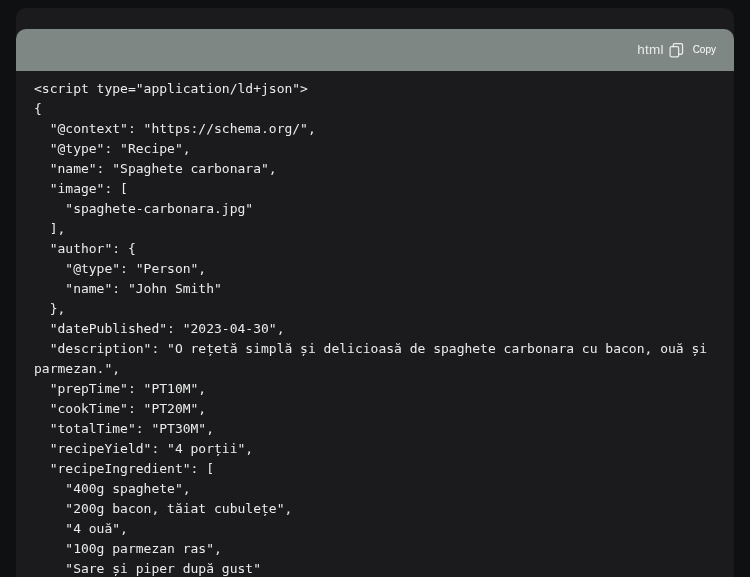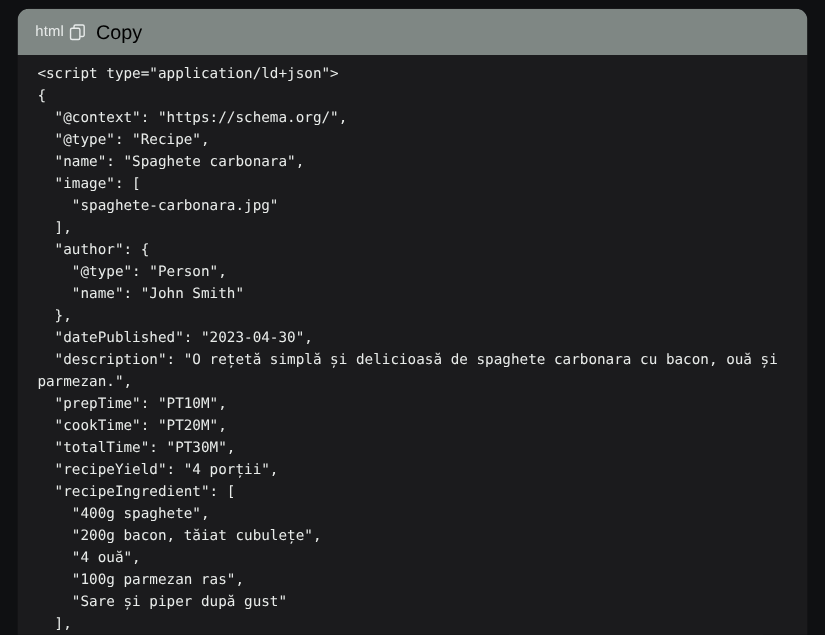--- a/index.html
+++ b/index.html
@@ -36,24 +36,25 @@
     flex-direction: column;
   }
 
   
   .code-header {
     height: 42px;
     flex: 0 0 42px;
     background: #7f8784;
     display: flex;
     align-items: center;
-    justify-content: flex-start;
+    justify-content: flex-end;
     padding: 0 14px 0 16px;
     border-top-left-radius: 10px;
     border-top-right-radius: 10px;
+    margin-top: 21px;
   }
 
   .lang-label {
     font-family: "Liberation Sans", sans-serif;
     font-size: 13.5px;
     color: #e8ebea;
     letter-spacing: 0.2px;
     line-height: 1;
     user-select: none;
   }
@@ -71,22 +72,22 @@
 
   .copy-icon {
     width: 17px;
     height: 17px;
     display: block;
     flex: 0 0 17px;
   }
 
   .copy-label {
     font-family: "Liberation Sans", sans-serif;
-    font-size: 18px;
-    color: #000000;
+    font-size: 10px;
+    color: #ffffff;
     line-height: 1;
     user-select: none;
   }
 
   
   .code-body {
     flex: 1 1 auto;
     background: #1b1b1d;
     padding: 8px 0 0 0;
     overflow: hidden;

